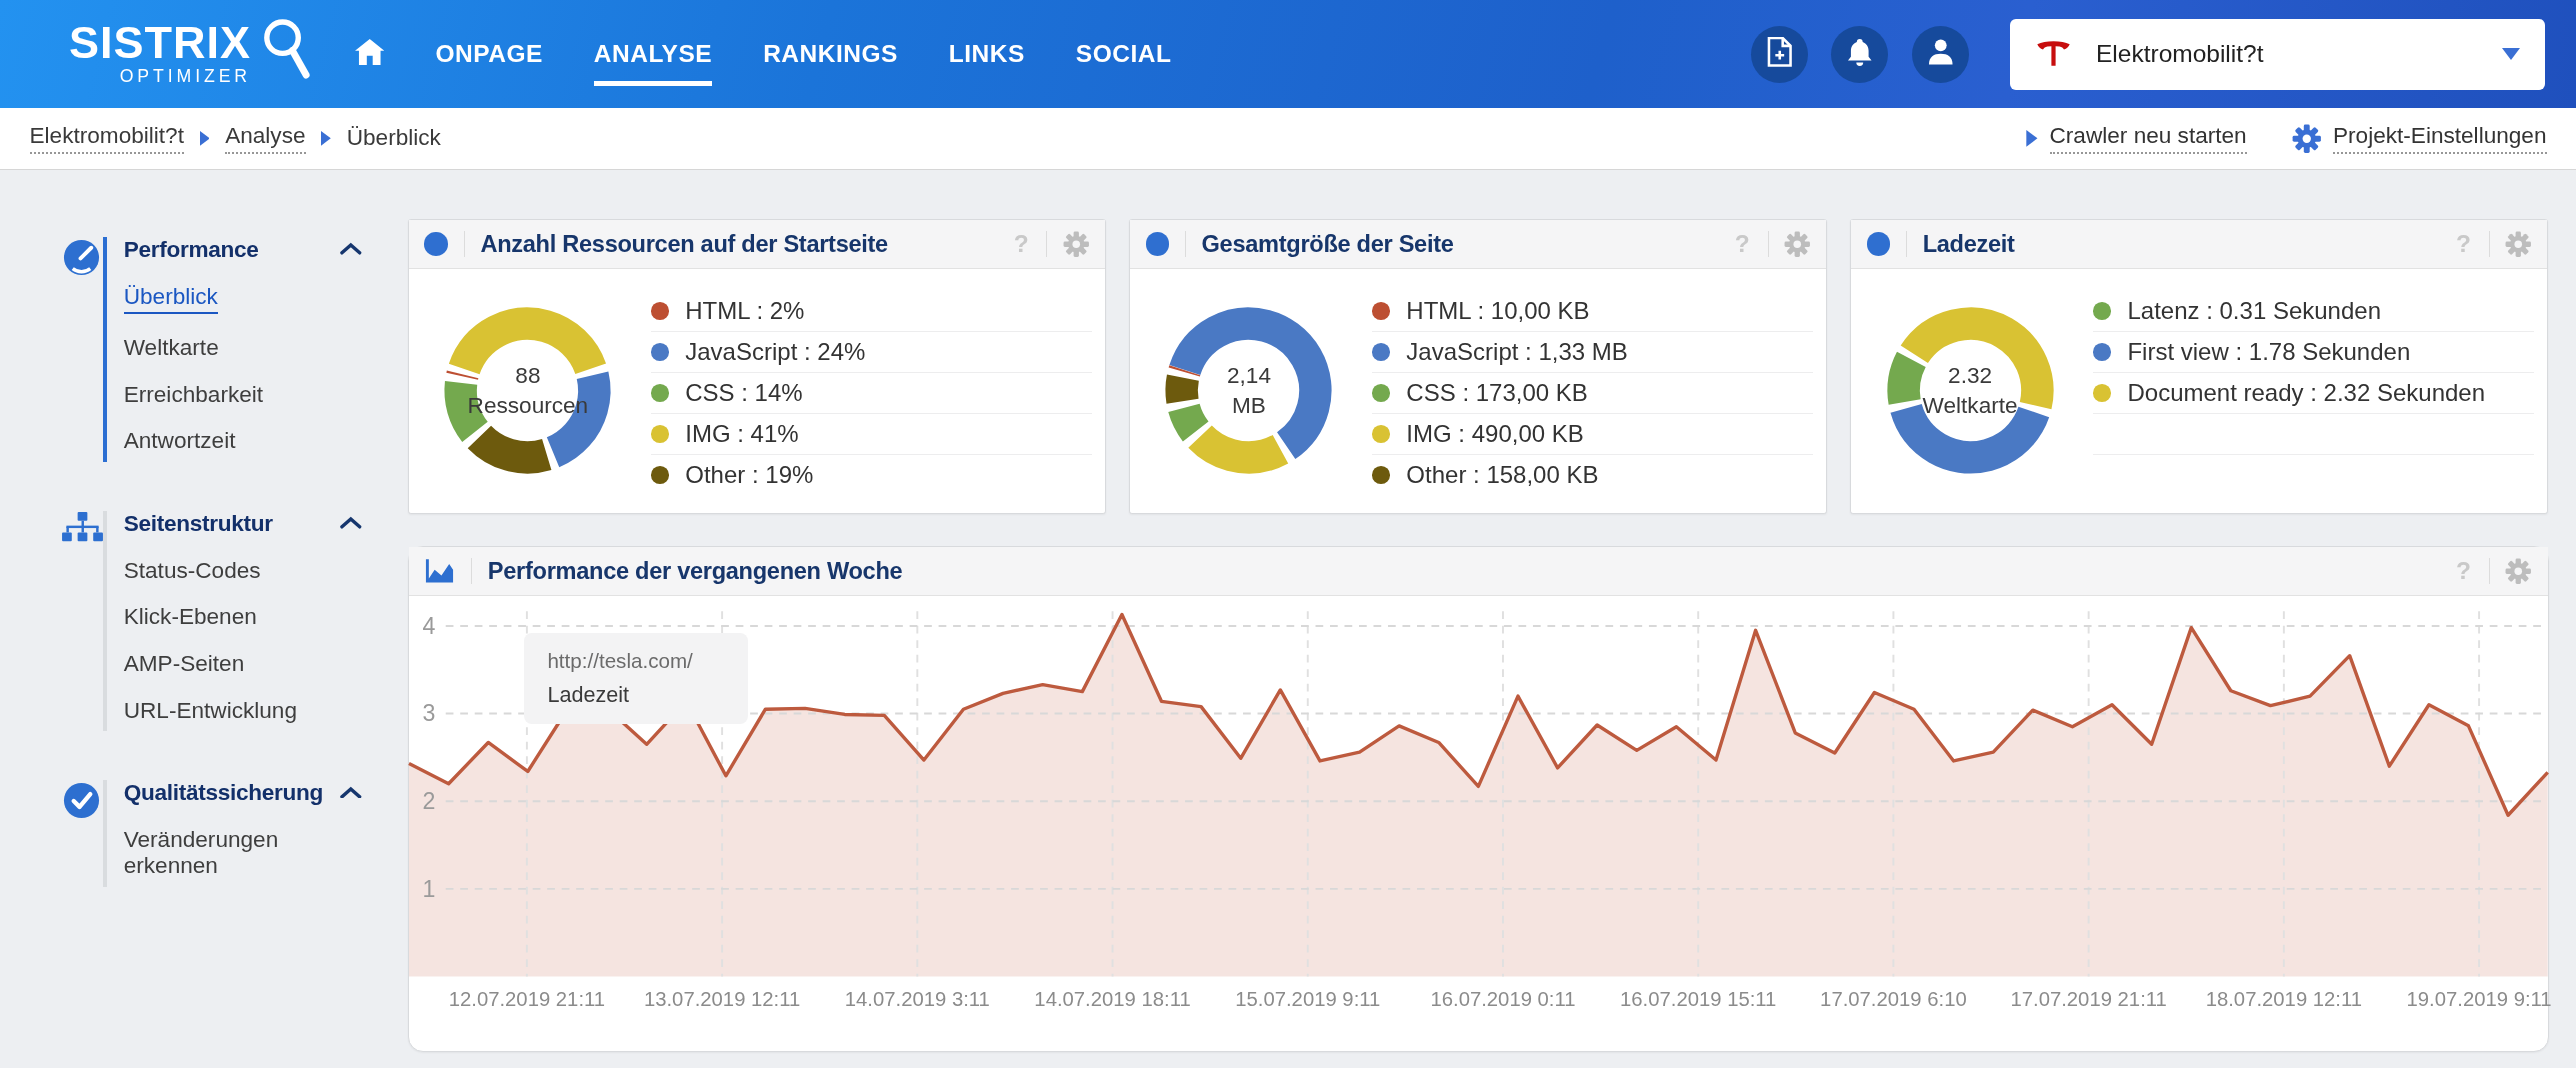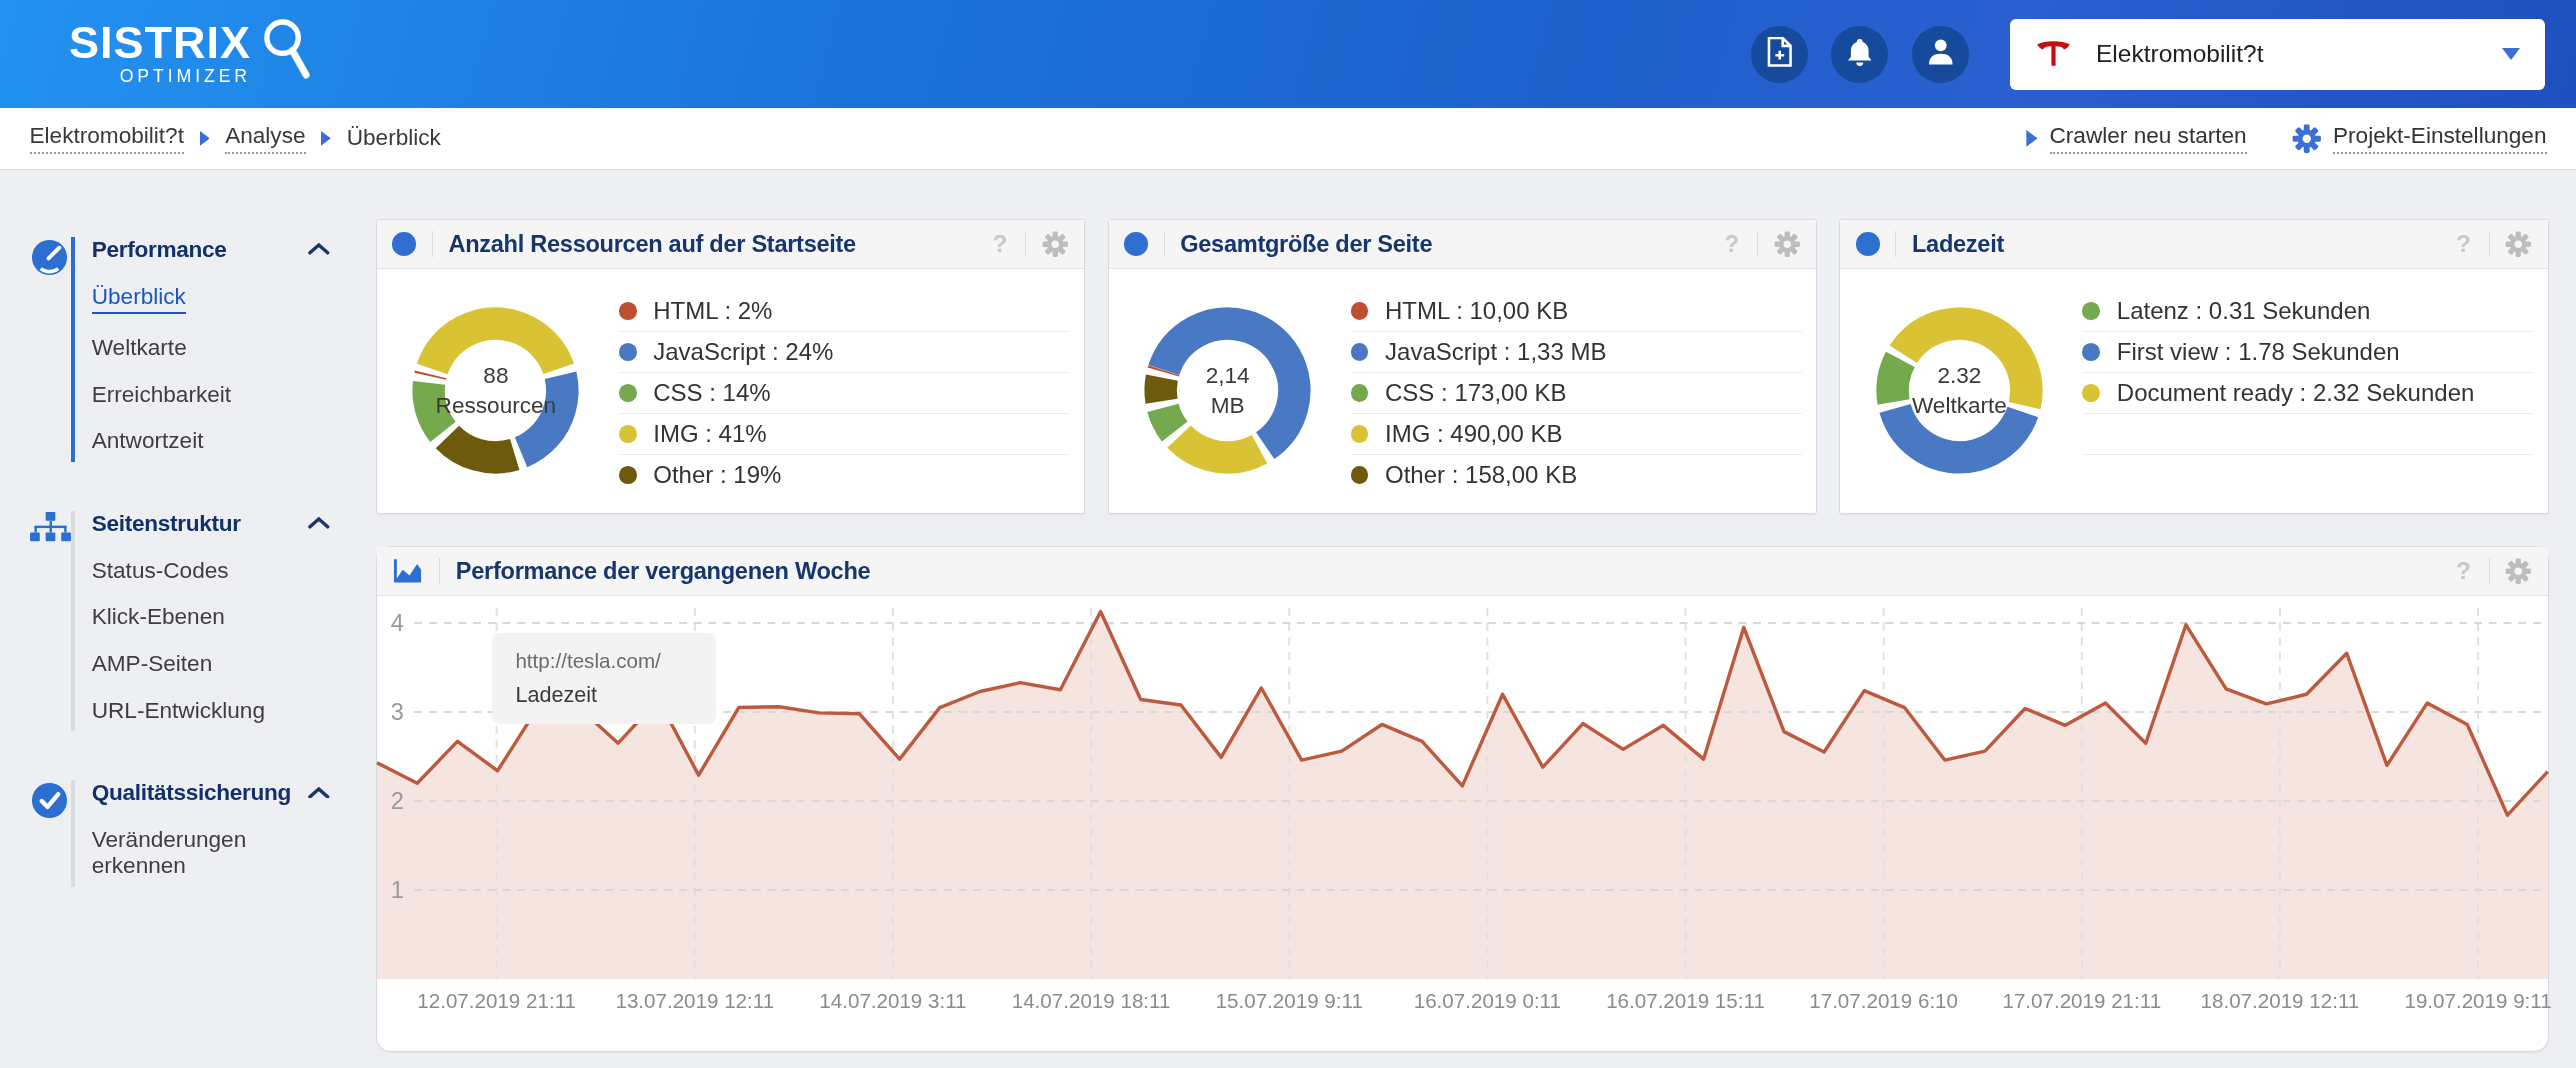--- a/index.html
+++ b/index.html
@@ -34,21 +34,21 @@
   .crumbs { display:flex; align-items:center; font-size:22.6px; color:#3a3a3a; }
   .crumb { text-decoration:none; color:#3a3a3a; cursor:pointer; }
   .crumb.link { border-bottom:2px dotted #979797; padding-bottom:2.9px; }
   .crumb-sep { margin:0 15.7px; display:flex; align-items:center; }
   .crumb-actions { margin-left:auto; display:flex; align-items:center; gap:45px; }
   .action { display:flex; align-items:center; font-size:22.6px; color:#333; cursor:pointer; text-decoration:none; }
   .action .act-ic { margin-right:11.8px; display:flex; align-items:center; }
   .act-label { border-bottom:2px dotted #979797; padding-bottom:2.9px; }
 
   
-  .content { display:flex; height:897px; }
+  .content { display:flex; height:897px;margin-left:32px; }
   aside.sidebar { width:363px; padding-top:67px; flex:none; }
   main.main { flex:1; padding:49px 27.5px 0 12.8px; }
 
   
   .side-sec { display:flex; margin-bottom:49px; }
   .side-ic { width:71px; flex:none; display:flex; justify-content:flex-start; padding-left:29.5px; padding-top:1px; }
   .side-ic svg { flex:none; }
   .side-body { flex:1; border-left:4.9px solid #d9dcdf; padding-left:16.7px; padding-right:33px; padding-bottom:7.9px; }
   .side-body.act { border-left-color:#2b6ed2; }
   .side-head { display:flex; align-items:center; justify-content:space-between; cursor:pointer; }
@@ -100,20 +100,36 @@
       <span class="brand">SISTRIX</span>
       <span class="brand-sub">OPTIMIZER</span>
     </div>
     <span class="logo-glass">
       <svg width="57" height="65" viewBox="0 0 58 66">
           <circle cx="26" cy="22" r="16" stroke="#fff" stroke-width="5.5" fill="none"></circle>
           <line x1="36" y1="35" x2="50" y2="60" stroke="#fff" stroke-width="7" stroke-linecap="round"></line>
         </svg>
     </span>
   </div>
+  <nav class="mainnav">
+    <a class="nav-home">
+      <span>
+        <svg width="29.5" height="26.5" viewBox="0 0 30 27" fill="#fff">
+            <path d="M15 0 L30 12 L26 12 L26 27 L18 27 L18 17 L12 17 L12 27 L4 27 L4 12 L0 12 Z"></path>
+          </svg>
+      </span>
+    </a>
+    <span id="nav-items" style="display:flex;gap:51px;">
+        <a class="nav-item">ONPAGE</a>
+        <a class="nav-item active">ANALYSE</a>
+        <a class="nav-item">RANKINGS</a>
+        <a class="nav-item">LINKS</a>
+        <a class="nav-item">SOCIAL</a>
+      </span>
+  </nav>
   <div class="topbar-right">
     <div class="circle-btn">
       <span>
         <svg width="25.5" height="29.5" viewBox="0 0 26 30">
             <path d="M2 1 h14 l8 8 v20 h-22z" fill="none" stroke="#fff" stroke-width="2.6"></path>
             <path d="M16 1 v8 h8" fill="none" stroke="#fff" stroke-width="2.6"></path>
             <path d="M13 14 v9 M8.5 18.5 h9" stroke="#fff" stroke-width="2.6"></path>
           </svg>
       </span>
     </div>

